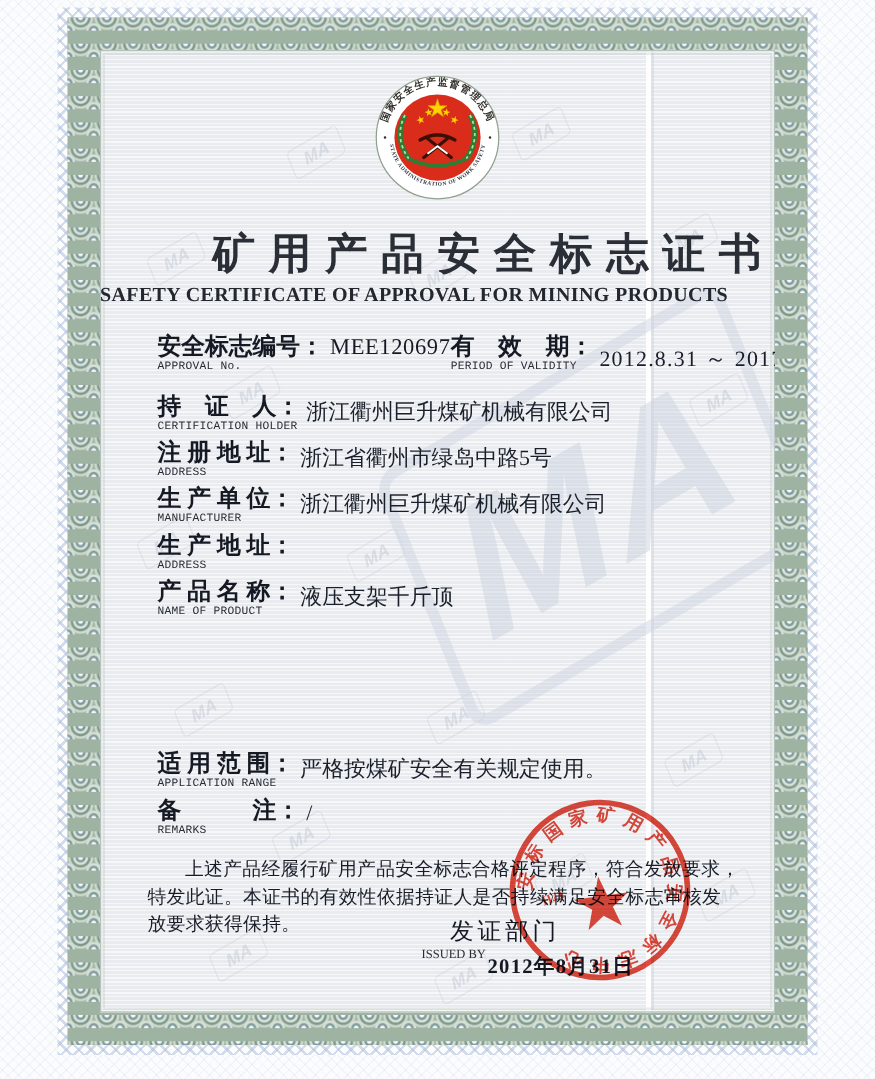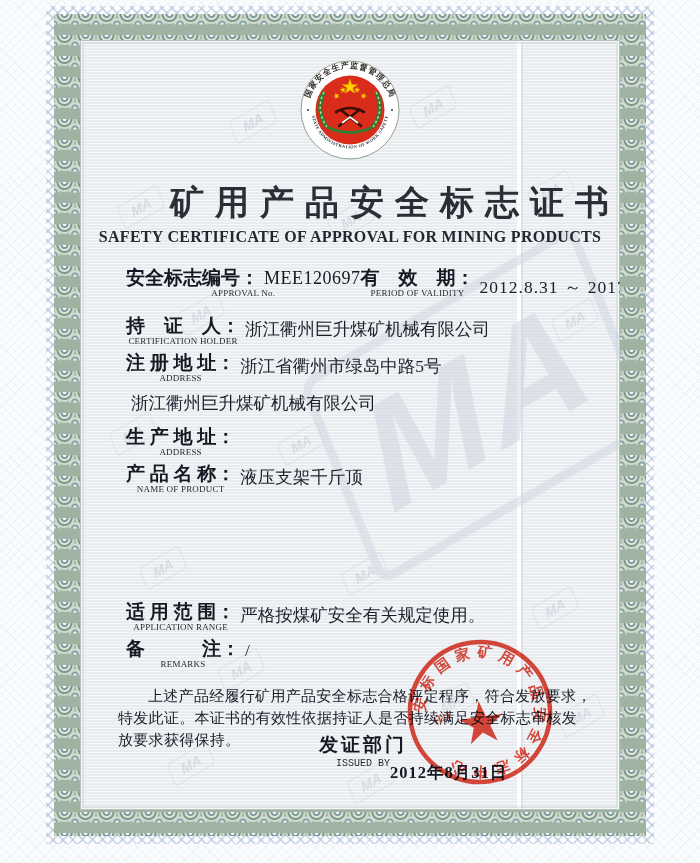--- a/index.html
+++ b/index.html
@@ -43,35 +43,35 @@
     font-size:14px;color:rgba(182,192,208,.8);pointer-events:none;}
   .wm-big{position:absolute;left:238px;top:256px;width:300px;height:200px;
     border:9px solid rgba(203,211,224,.45);border-radius:18px;
     transform:rotate(-30deg) skewX(-8deg);display:flex;align-items:center;justify-content:center;
     font-family:"Liberation Sans","DejaVu Sans",sans-serif;font-weight:bold;font-style:italic;
     font-size:150px;letter-spacing:4px;color:rgba(203,211,224,.5);pointer-events:none;}
   
   .emblem{position:absolute;left:50%;top:20px;transform:translateX(-50%);}
   .title{position:absolute;left:0;right:0;top:140px;text-align:right;
     font-size:34px;font-weight:bold;letter-spacing:11px;color:#2a2e36;white-space:nowrap;text-indent:11px;}
-  .subtitle{position:absolute;left:0;right:0;top:188px;text-align:center;
+  .subtitle{position:absolute;left:0;right:0;top:188px;
     font-size:16px;font-weight:bold;letter-spacing:.3px;color:#23272f;}
   
   .row{position:absolute;left:46px;right:14px;display:flex;align-items:flex-start;white-space:nowrap;}
   .fgroup{flex:0 0 auto;}
   .zh{font-size:19px;font-weight:bold;color:#141923;line-height:1.1;}
-  .en{font-size:9px;color:#262b34;margin-top:-1px;letter-spacing:.2px;font-family:Liberation Serif, serif;text-align:center;}
+  .en{font-size:9px;color:#262b34;margin-top:-1px;letter-spacing:.2px;font-family:Liberation Mono, monospace;}
   .val{font-size:17.5px;color:#1a202b;margin-left:5px;padding-top:1px;}
   .val-inline{font-weight:normal;font-size:18px;margin-left:5px;letter-spacing:.5px;}
   
   .paragraph{position:absolute;left:38px;top:646px;width:474px;font-size:15px;line-height:1.45;
     text-indent:2em;color:#181d27;letter-spacing:.3px;}
   .issuedby{position:absolute;left:198px;top:692px;width:170px;text-align:center;}
-  .issuedby .zh2{font-size:19px;font-weight:bold;letter-spacing:3px;color:#141923;}
-  .issuedby .en2{font-size:10px;color:#262b34;margin-top:0px;font-family:Liberation Mono, monospace;}
+  .issuedby .zh2{font-size:19px;font-weight:normal;letter-spacing:3px;color:#141923;text-align:right;}
+  .issuedby .en2{font-size:10px;color:#262b34;margin-top:0px;}
   .issue-date{position:absolute;left:310px;top:722px;font-size:16.5px;font-weight:bold;color:#141923;letter-spacing:1px;}
   .stamp{position:absolute;left:324px;top:596px;mix-blend-mode:multiply;opacity:.92;transform:rotate(-8deg);}
 </style>
 </head>
 <body>
 
 <div class="sheet">
   <div class="certificate">
     <div class="paper">
 
@@ -187,20 +187,24 @@
         <div class="val">浙江衢州巨升煤矿机械有限公司</div>
       </div>
       <div class="row" style="top:313px">
         <div class="fgroup">
             <div class="zh">注 册 地 址：</div>
         <div class="en">ADDRESS</div>
           </div>
         <div class="val">浙江省衢州市绿岛中路5号</div>
       </div>
       <div class="row" style="top:350px">
+        <div class="fgroup">
+            <div class="zh">生 产 单 位：</div>
+        <div class="en">MANUFACTURER</div>
+          </div>
         <div class="val">浙江衢州巨升煤矿机械有限公司</div>
       </div>
       <div class="row" style="top:387px">
         <div class="fgroup">
             <div class="zh">生 产 地 址：</div>
         <div class="en">ADDRESS</div>
           </div>
       </div>
       <div class="row" style="top:424px">
         <div class="fgroup">

